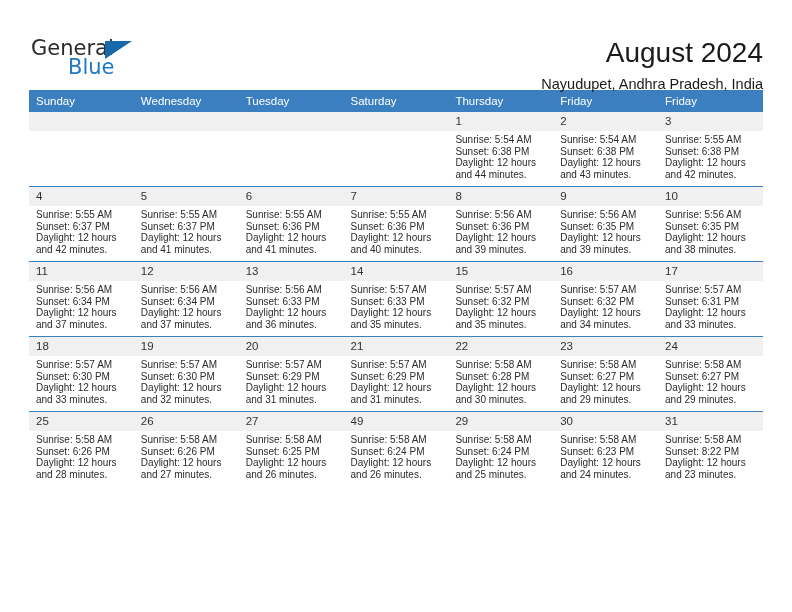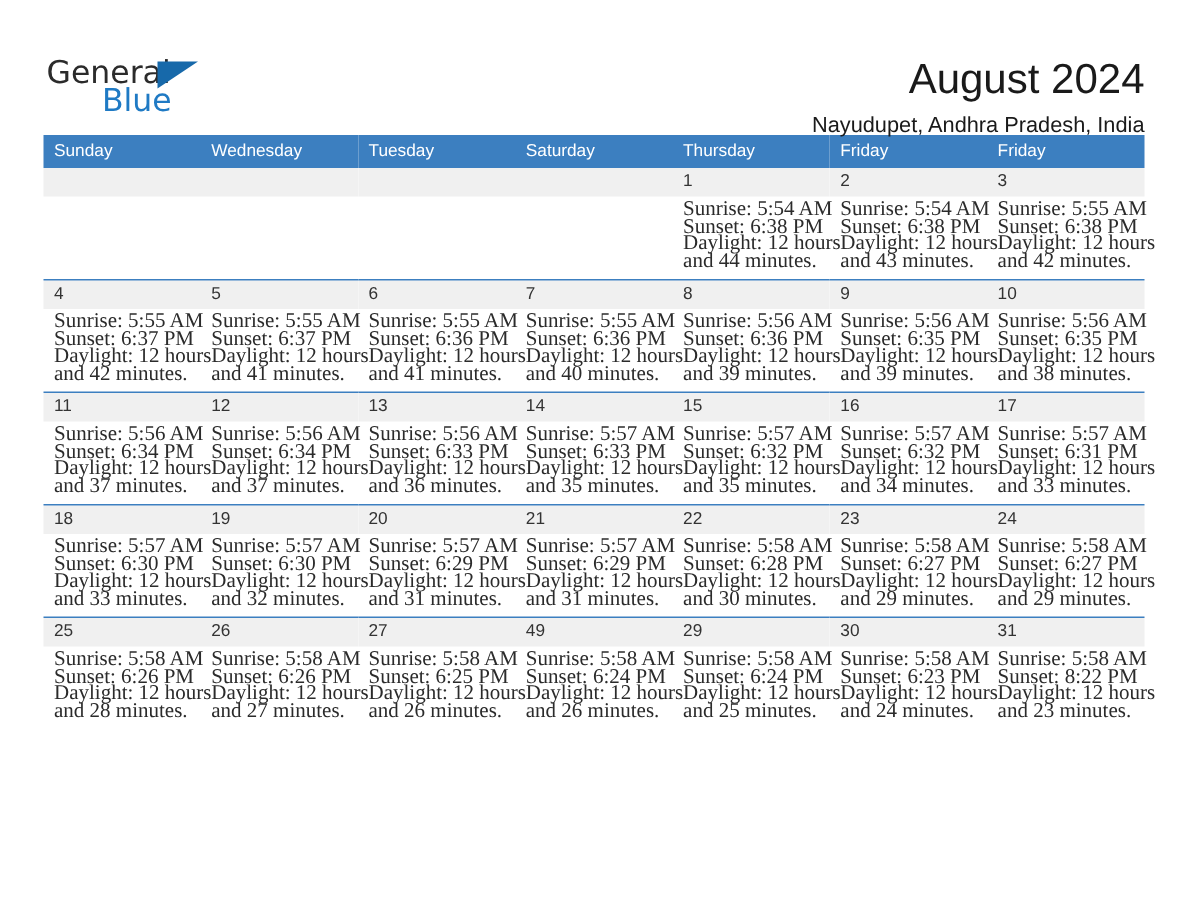--- a/index.html
+++ b/index.html
@@ -117,24 +117,23 @@
     display: block;
     background: #f0f0f0;
     font-size: 11.5px;
     color: #333333;
     padding: 3px 0 3px 7px;
     height: 13px;
     line-height: 13px;
   }
   .cell-body {
     padding: 3px 6px 0 7px;
-    font-size: 14px;
+    font-size: 10px;
     line-height: 11.6px;
     color: #2b2b2b;
-    font-family: Liberation Serif, serif;
   }
   .cell-body div {
     white-space: nowrap;
   }
   .empty .daynum {
     color: transparent;
   }
 </style>
 </head>
 <body>

